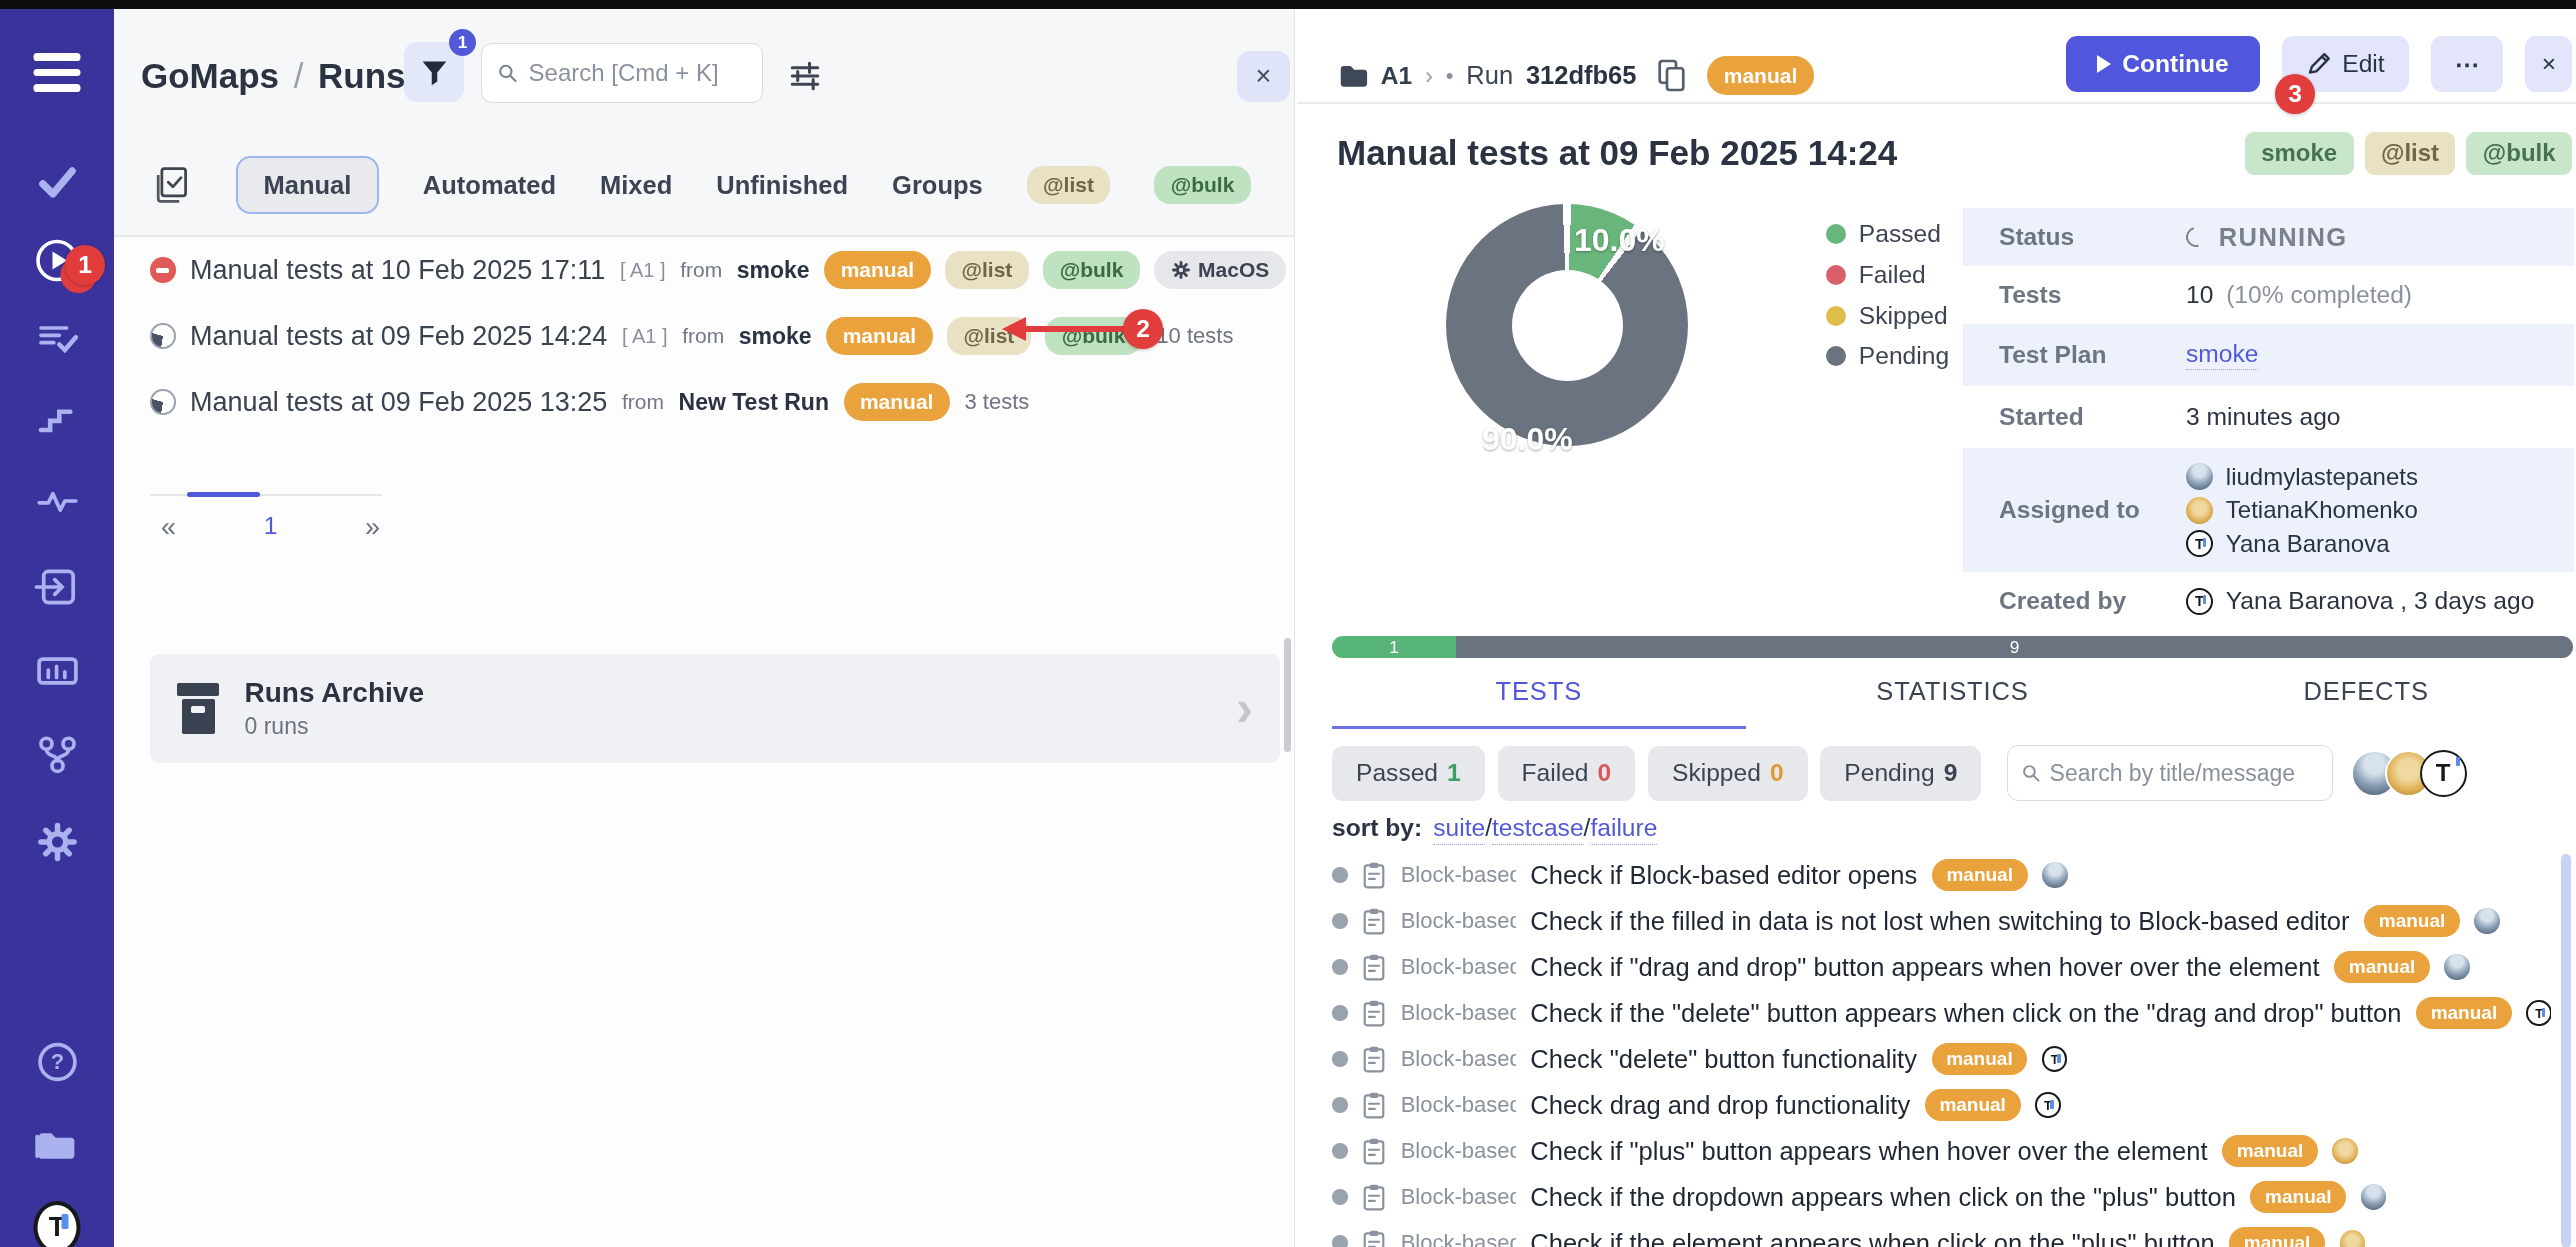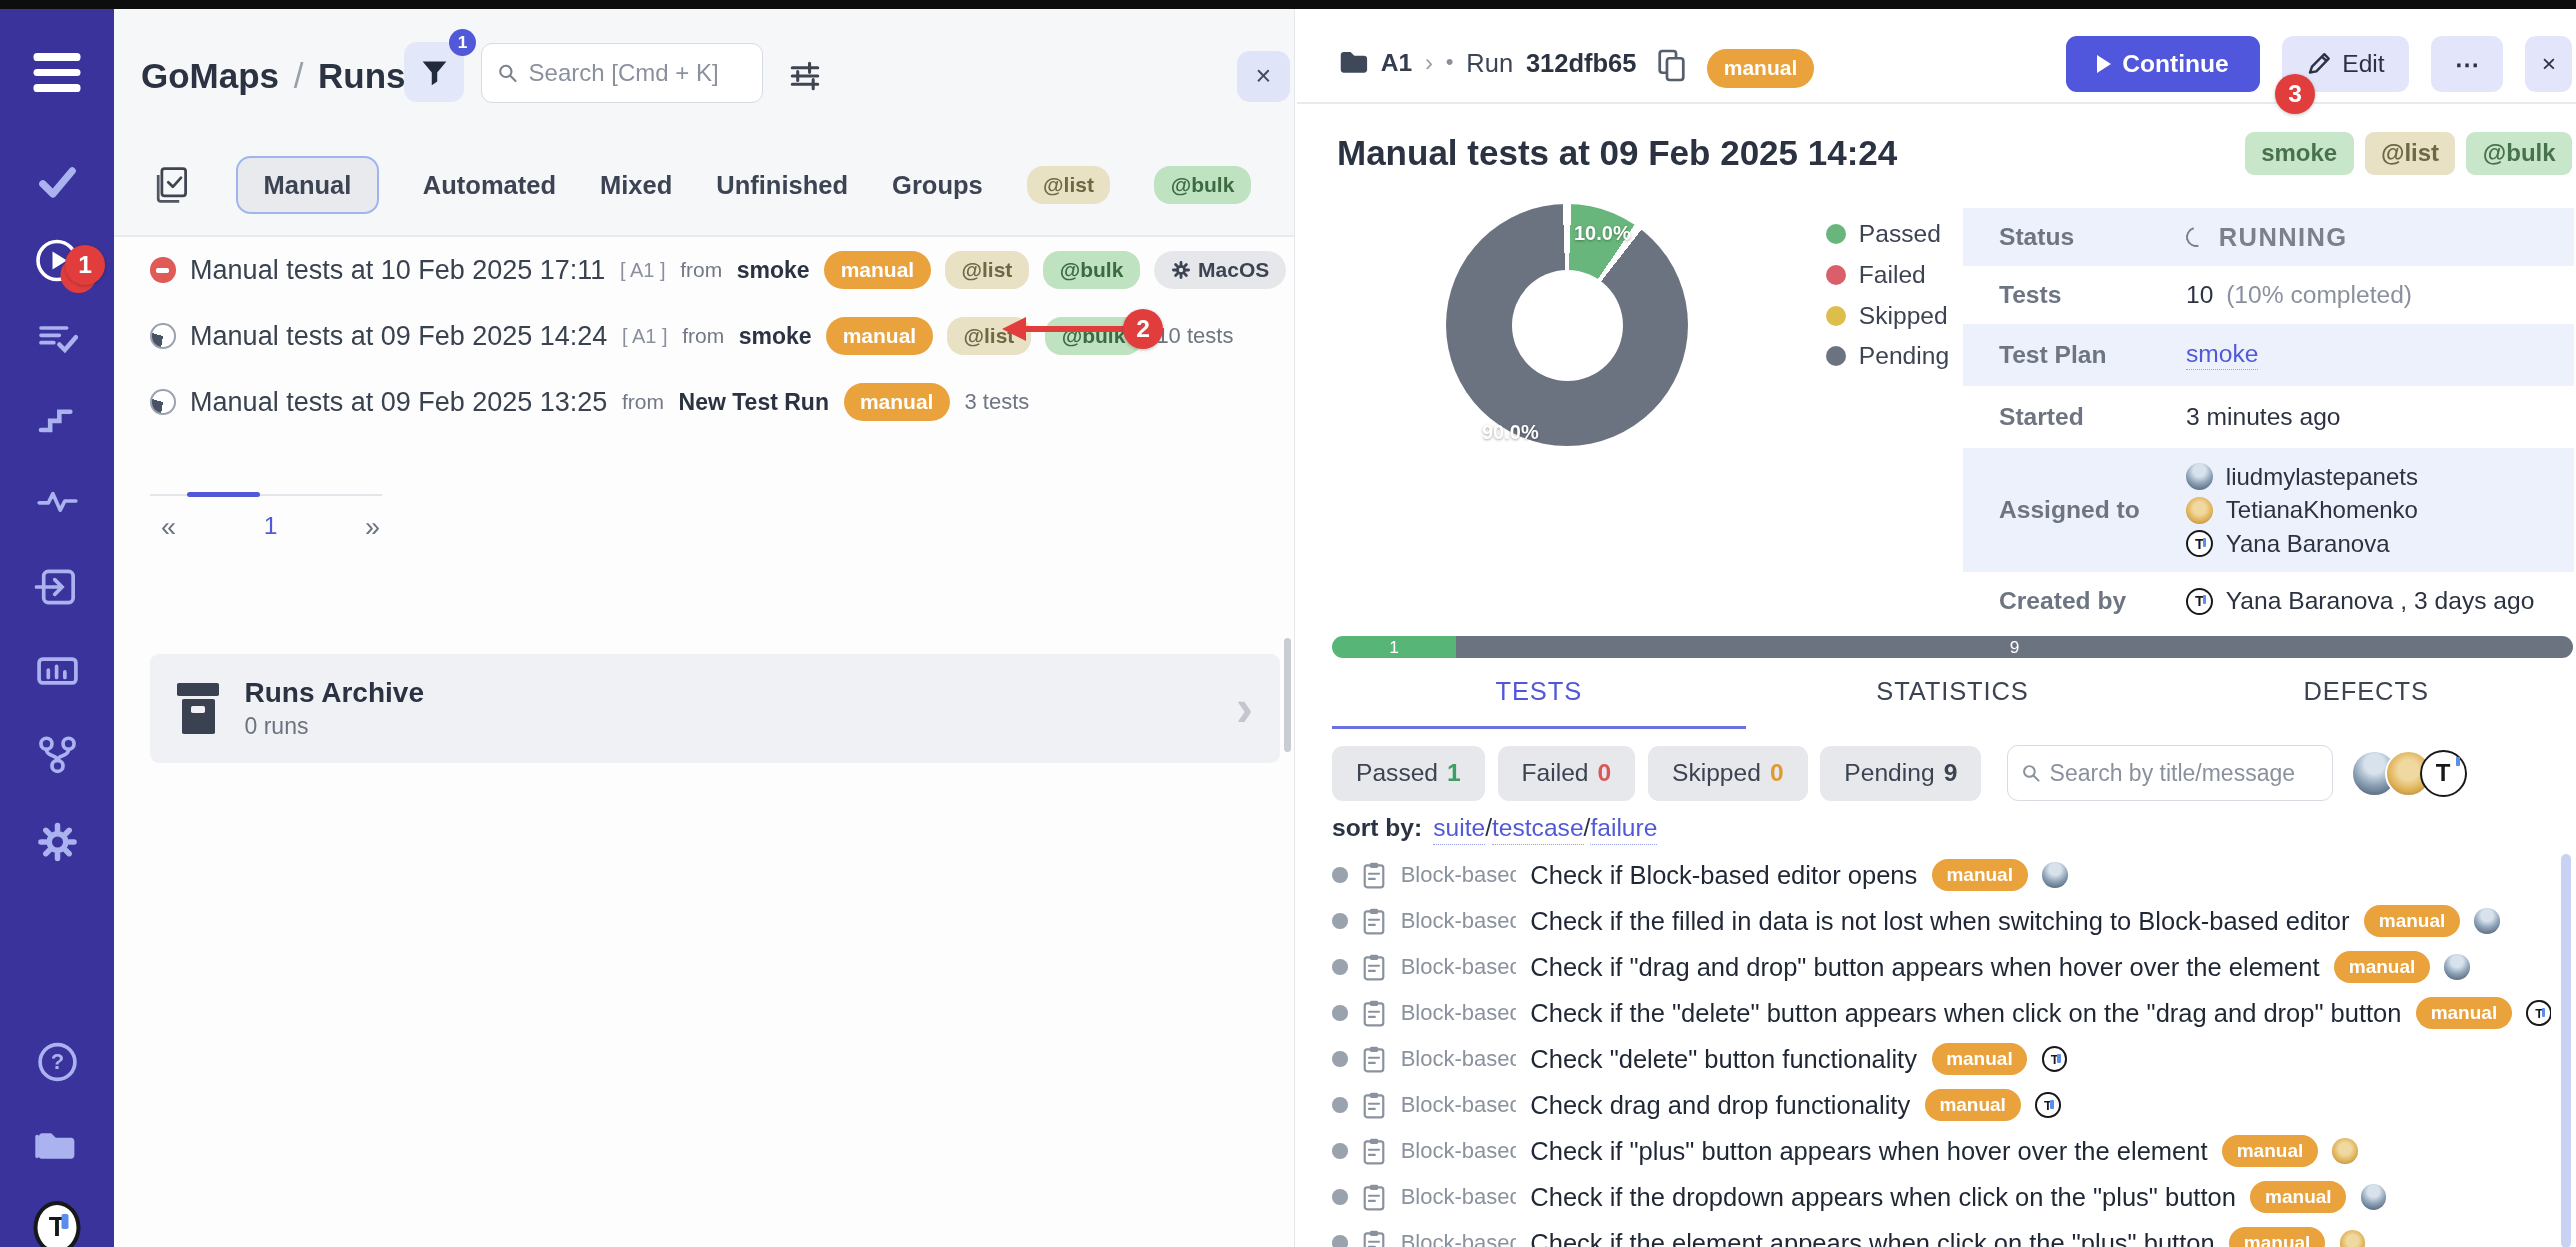--- a/index.html
+++ b/index.html
@@ -77,42 +77,42 @@
   .archive-ic .bod { position:absolute; left:4.6px; top:16.4px; width:33px; height:35px; background:#3a4252; border-radius:1.8px; }
   .archive-ic .slot { position:absolute; left:13.7px; top:23px; width:14.6px; height:7.3px; background:#f0f1f4; border-radius:1.8px; }
   .archive-title { font-size:28px; font-weight:bold; color:#2b3342; }
   .archive-sub { font-size:23px; color:#6c7380; margin-top:3.6px; }
   .archive-chev { margin-left:auto; font-size:51px; color:#c3c6cd; font-weight:bold; }
   .lp-scroll { position:absolute; left:1170px; top:629px; width:7.3px; height:114px; background:#c9ccd3; border-radius:3.6px; }
 
   
   .right-panel { left:1297px; top:9px; width:1279px; height:1239px; background:#fff; }
   .rp-header-border { position:absolute; left:0; top:93px; width:100%; height:1.8px; background:#e9eaee; }
-  .rp-bc { position:absolute; left:42px; top:40px; height:53px; display:flex; align-items:flex-start; gap:12.8px; }
+  .rp-bc { position:absolute; left:42px; top:40px; height:53px; display:flex; align-items:center; gap:12.8px; }
   .rp-bc .a1 { font-size:24.6px; color:#343d4d; font-weight:600; }
   .rp-bc .sep { font-size:24px; color:#9aa0ab; }
   .rp-bc .dot { font-size:22px; color:#8a919e; }
   .rp-bc .runword { font-size:25.5px; color:#3c4556; }
   .rp-bc .runid { font-size:25.5px; font-weight:bold; color:#2b3342; }
   .rp-actions { position:absolute; right:3.6px; top:27px; display:flex; gap:22px; align-items:center; }
   .btn { height:56px; border-radius:11px; display:flex; align-items:center; justify-content:center;
          font-size:24.6px; gap:11px; }
   .btn-primary { background:#5157dd; color:#fff; font-weight:600; padding:8px 31px; }
   .btn-light { background:#e3e6fa; color:#2b3342; padding:0 24px; }
   .tri { width:0; height:0; border-left:14.6px solid #fff; border-top:9px solid transparent; border-bottom:9px solid transparent; }
   .rp-title-row { position:absolute; left:40px; top:123px; width:1235px; display:flex; align-items:center; }
   .rp-title { font-size:35px; font-weight:bold; color:#2b3342; }
   .rp-tags { margin-left:auto; display:flex; gap:11px; }
   .tag { font-size:24px; font-weight:bold; border-radius:9px; padding:7.3px 16.4px; }
   .t-green { background:#c8e6c9; color:#47724c; }
   .t-tan { background:#e8e1c4; color:#6f6844; }
 
   .donut { position:absolute; left:149px; top:195px; width:242px; height:242px; border-radius:50%; }
   .donut-hole { position:absolute; left:66px; top:66px; width:111px; height:111px; background:#fff; border-radius:50%; }
-  .donut-lbl { position:absolute; color:#fff; font-weight:bold; font-size:20px; text-shadow:0 0.9px 2.7px rgba(0,0,0,.35); }
+  .donut-lbl { position:absolute; color:#fff; font-weight:bold; font-size:32px; text-shadow:0 0.9px 2.7px rgba(0,0,0,.35); }
   .legend { position:absolute; left:529px; top:211px; display:flex; flex-direction:column; gap:12.8px; }
   .leg-item { display:flex; align-items:center; gap:12.8px; font-size:24.6px; color:#3c4352; }
   .leg-dot { width:20px; height:20px; border-radius:50%; }
 
   .summary { position:absolute; left:666px; top:199px; width:611px; }
   .sum-row { display:flex; align-items:center; padding-left:36px; }
   .sum-row.shaded { background:#edf1fb; }
   .sum-label { width:187px; font-size:24.6px; font-weight:bold; color:#6e7582; flex:0 0 187px; }
   .sum-value { font-size:24.6px; color:#2b3342; display:flex; align-items:center; gap:12.8px; }
   .running { font-weight:bold; color:#7a818d; letter-spacing:1.4px; font-size:25.5px; }

